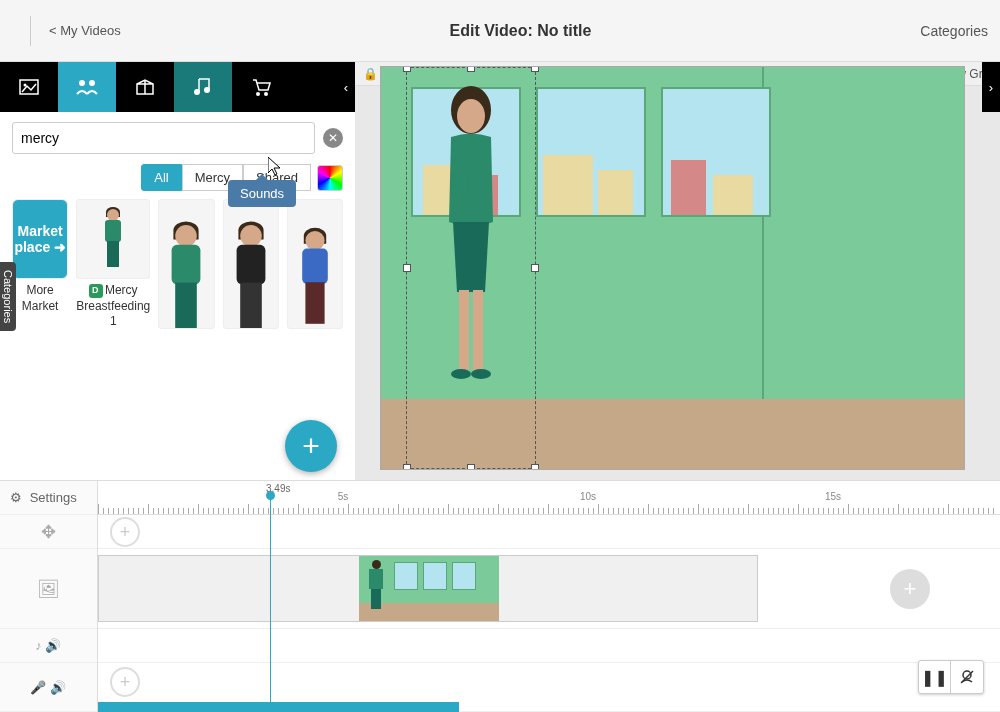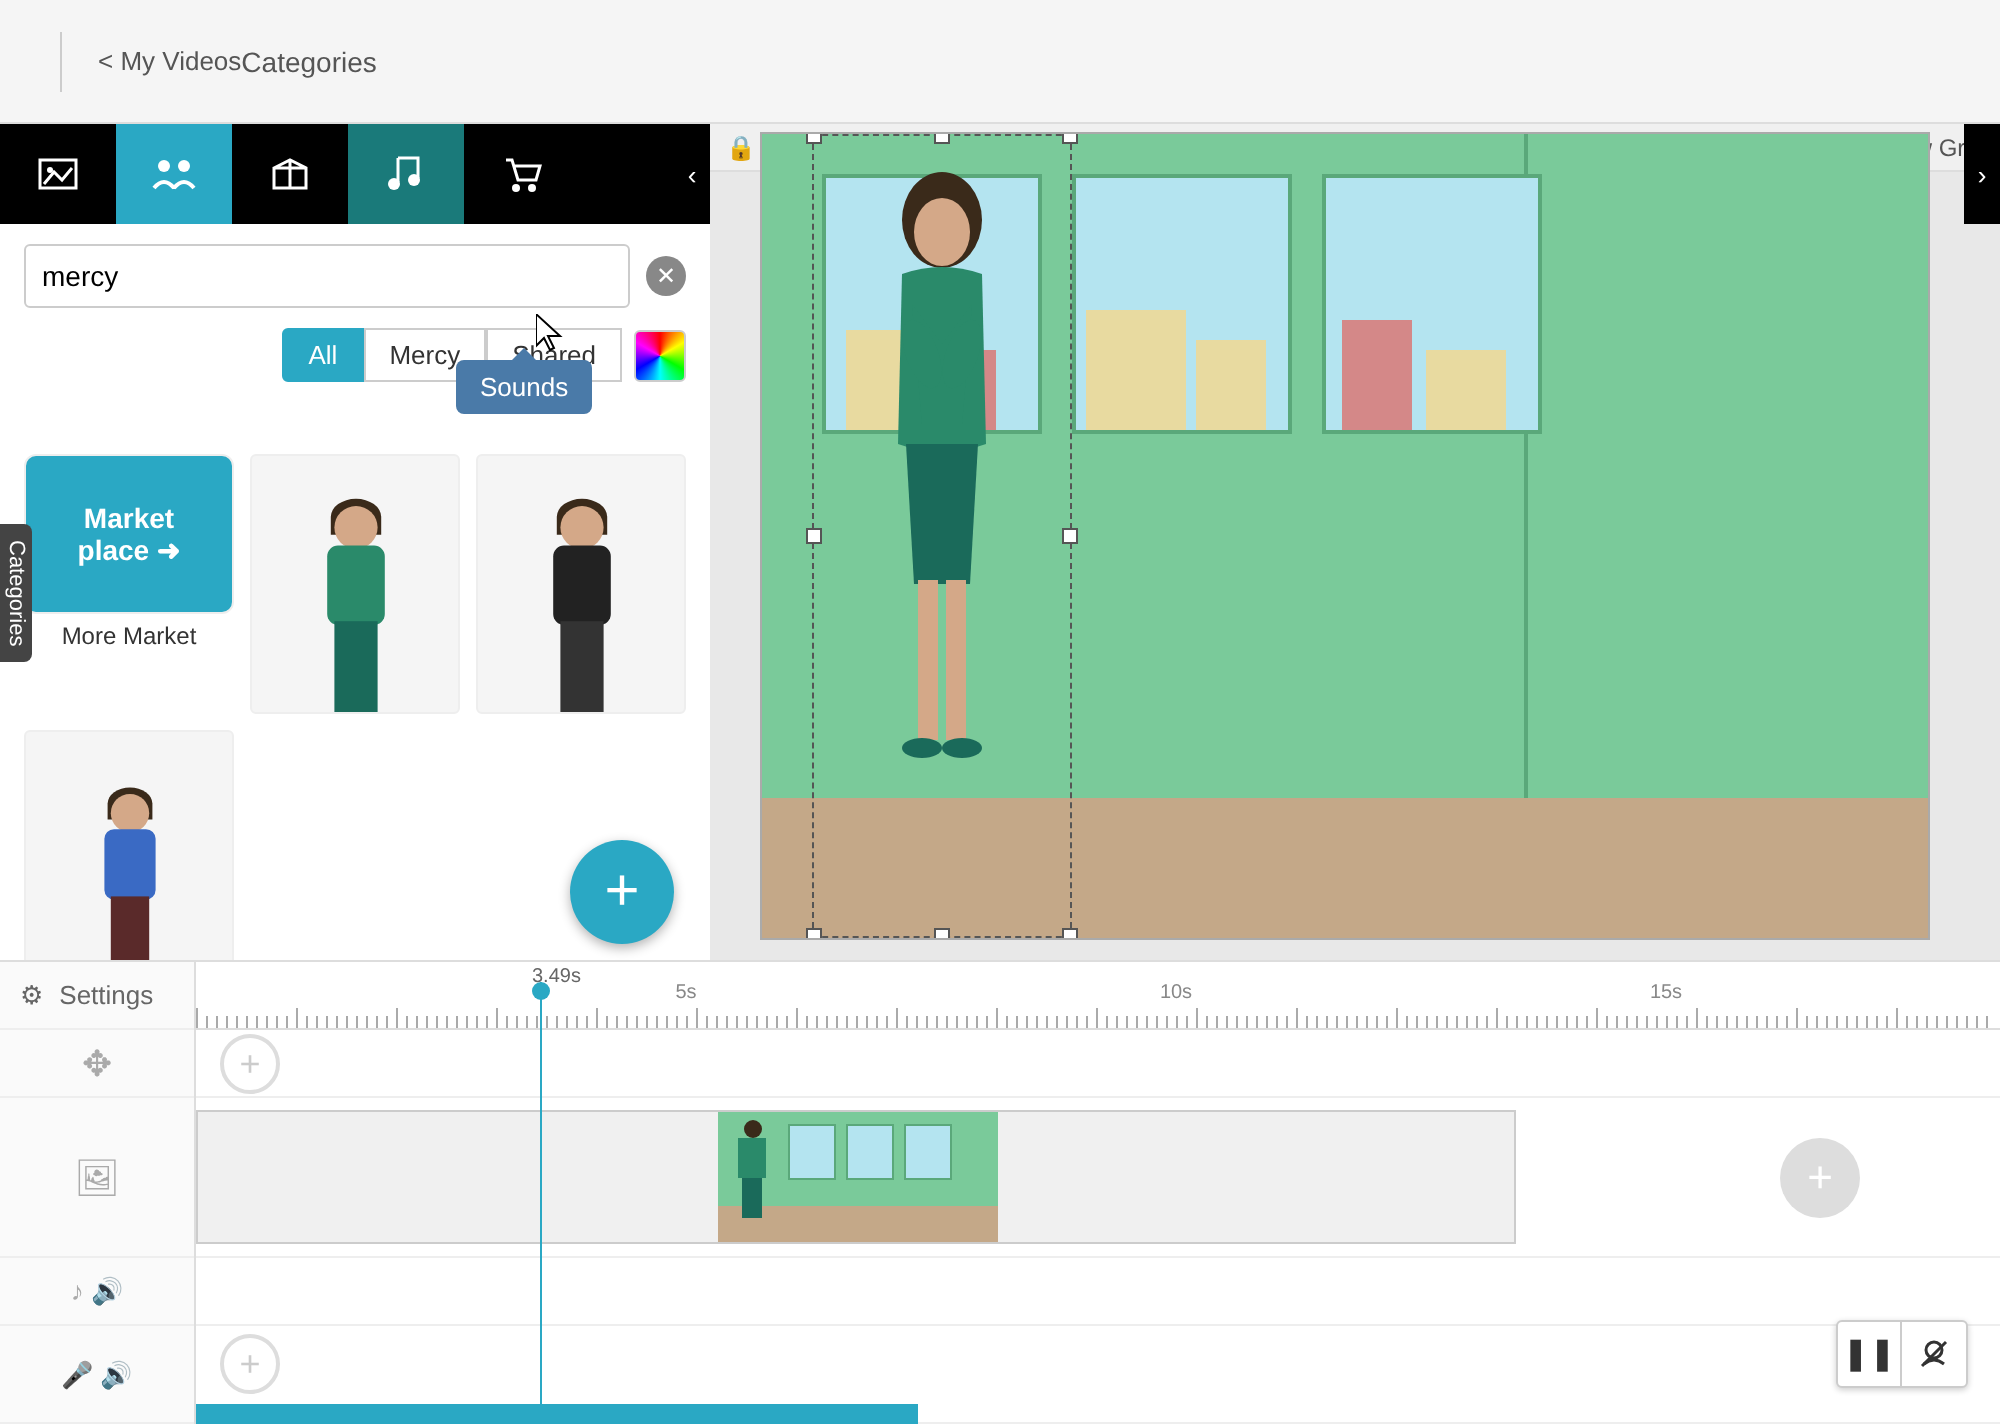--- a/index.html
+++ b/index.html
@@ -32,21 +32,21 @@
 .clear-btn { width: 20px; height: 20px; border-radius: 50%; background: #888; color: #fff; display:flex; align-items:center; justify-content:center; font-size:12px; cursor:pointer;}
 
 .filterrow { display: flex; gap: 0; padding: 0 12px 8px 12px; justify-content: flex-end; align-items: center; }
 .filter { padding: 5px 12px; border: 1px solid #ccc; cursor: pointer; font-size: 13px; background:#fff;}
 .filter:first-of-type { border-radius: 3px 0 0 3px; }
 .filter:last-of-type { border-radius: 0 3px 3px 0; }
 .filter.active { background: #2aa8c4; color: #fff; border-color:#2aa8c4;}
 .color-btn { width: 26px; height: 26px; margin-left: 6px; border-radius: 3px; background: conic-gradient(red,yellow,lime,cyan,blue,magenta,red); cursor:pointer; border:1px solid #ccc;}
 
 .grid { flex: 1; overflow-y: auto; padding: 0 12px; position: relative;}
-.grid-inner { display: grid; grid-template-columns: repeat(3, 1fr); gap: 8px; margin-top: 28px; }
+.grid-inner { display: grid; grid-template-columns: repeat(5, 1fr); gap: 8px; }
 .card { text-align: center; }
 .thumb { width: 100%; height: 80px; background: #f5f5f5; display:flex; align-items:center; justify-content:center; border:1px solid #eee; border-radius:3px; position:relative; overflow:hidden;}
 .card-title { font-size: 12px; margin-top: 4px; line-height: 1.3; }
 .badge { display:inline-block; width:14px; height:14px; background:#2a9a5a; border-radius:3px; vertical-align:middle; margin-right:2px; position:relative;}
 .badge::after{content:'D'; color:#fff; font-size:9px; position:absolute; left:3px; top:1px; font-weight:bold;}
 .marketplace { background: #2aa8c4; color:#fff; display:flex; flex-direction: column; align-items:center; justify-content:center; font-weight:bold; font-size:14px; border-radius:6px;}
 
 .add-fab { position: absolute; width: 52px; height: 52px; border-radius: 50%; background: #2aa8c4; color: #fff; display:flex; align-items:center; justify-content:center; font-size:30px; right: 18px; bottom: 8px; cursor:pointer; z-index:10; box-shadow: 0 2px 6px rgba(0,0,0,0.3);}
 
 .categories-tab { position:absolute; left:0; top:200px; background:#444; color:#fff; writing-mode: vertical-rl; padding: 8px 2px; font-size:11px; border-radius:0 4px 4px 0; cursor:pointer; z-index:15;}
@@ -104,20 +104,24 @@
 .p-blue .body{background:#3a6ac4;} .p-blue .legs{background:#5a2a2a;}
 
 .cursor { position:absolute; left:268px; top:95px; z-index:30; pointer-events:none;}
 </style>
 </head>
 <body>
 
 <div class="topbar">
   <div class="divider-v"></div>
   <div class="back-link">&lt; My Videos</div>
+  <div class="title-area">
+    <span class="lbl">Edit Video:</span>
+    <span class="val">No title</span>
+  </div>
   <div class="plan">Categories</div>
 </div>
 
 <div class="main">
   <div class="left">
     <div class="tabbar">
       <div class="tab">
           <svg width="22" height="20">
             <rect x="2" y="3" width="18" height="14" fill="none" stroke="#fff" stroke-width="1.5"></rect>
             <circle cx="7" cy="8" r="1.5" fill="#fff"></circle>
@@ -168,20 +172,31 @@
     <div class="categories-tab">Categories</div>
 
     <div class="grid">
       <div class="grid-inner">
         <div class="card">
           <div class="thumb marketplace">
               <span>Market</span>
               <span>place ➜</span>
             </div>
           <div class="card-title">More Market</div>
+        </div>
+        <div class="card">
+          <div class="thumb">
+              <div class="person p-green">
+                <div class="hair"></div>
+                <div class="head"></div>
+                <div class="body"></div>
+                <div class="legs"></div>
+              </div>
+            </div>
+          <div class="card-title"><span class="badge"></span><span>Mercy Breastfeeding 1</span></div>
         </div>
         <div class="card">
           <div class="thumb" style="height:130px">
               <div class="person p-green" style="transform:scale(1.8);margin-top:30px;">
                 <div class="hair"></div>
                 <div class="head"></div>
                 <div class="body"></div>
                 <div class="legs"></div>
               </div>
             </div>

